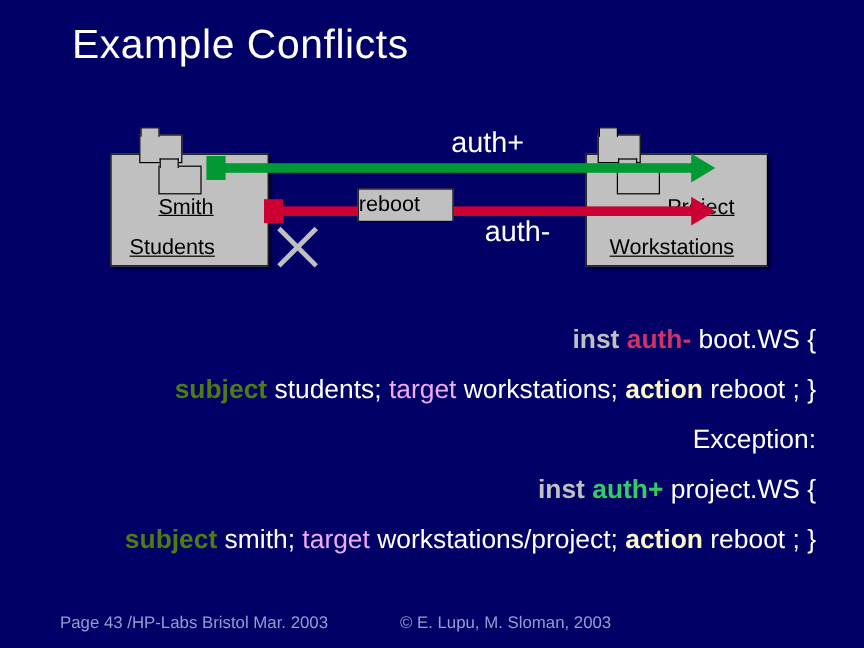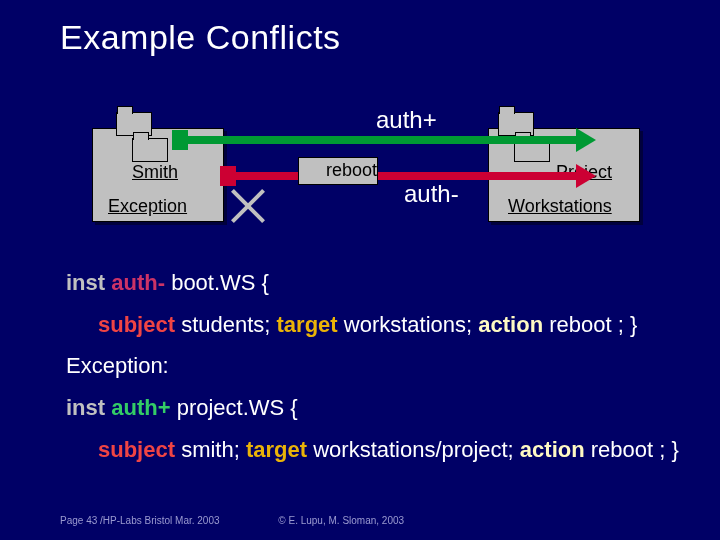--- a/index.html
+++ b/index.html
@@ -80,21 +80,21 @@
 
   .reboot-box {
     position: absolute;
     left: 298px; top: 65px;
     width: 78px; height: 26px;
     background: #c0c0c0;
     border: 1.5px solid #000;
     color: #000;
     font-size: 18px;
     line-height: 24px;
-    text-align: right;
+    text-align: left;
     z-index: 4;
   }
 
   
   .arrow-green {
     position: absolute;
     left: 178px; top: 44px;
     width: 404px;
     height: 8px;
     background: #009933;
@@ -171,34 +171,34 @@
   
   .body {
     position: absolute;
     left: 66px;
     top: 268px;
     right: 40px;
     font-size: 22px;
     line-height: 1.35;
     color: #ffffff;
   }
-  .body p { margin: 0 0 12px 0; }
+  .body p { margin: 0 0 12px 0; text-align: right; }
   .kw-inst   { color: #c0c0c0; font-weight: bold; }
   .kw-authm  { color: #cc3366; font-weight: bold; }
   .kw-authp  { color: #33cc66; font-weight: bold; }
-  .kw-sub    { color: #ef4444; font-weight: bold; }
-  .kw-tgt    { color: #eab308; font-weight: bold; }
+  .kw-sub    { color: #4d7c0f; font-weight: bold; }
+  .kw-tgt    { color: #f0abfc; font-weight: normal; }
   .kw-act    { color: #fef9c3; font-weight: bold; }
   .indent { padding-left: 32px; }
 
   .footer {
     position: absolute;
-    left: 60px;
+    left: 50px;
     bottom: 14px;
-    font-size: 10px;
+    font-size: 14px;
     color: #9a9ad0;
   }
   .footer span + span { margin-left: 56px; }
 </style>
 </head>
 <body>
 
 <div class="slide">
   <div class="title">Example Conflicts</div>
 
@@ -209,21 +209,21 @@
     <div class="box box-left"></div>
     <div class="box box-right"></div>
 
     <div class="folder folder-left-outer"></div>
     <div class="folder folder-left-inner"></div>
     <div class="folder folder-right-outer"></div>
     <div class="folder folder-right-inner"></div>
 
     <div class="inner-label lbl-smith">Smith</div>
     <div class="inner-label lbl-project">Project</div>
-    <div class="inner-label lbl-students">Exception</div>
+    <div class="inner-label lbl-students">Students</div>
     <div class="inner-label lbl-work">Workstations</div>
 
     <div class="reboot-box">reboot</div>
 
     <div class="authplus">auth+</div>
     <div class="authminus">auth-</div>
 
     <div class="cross"></div>
   </div>
 

